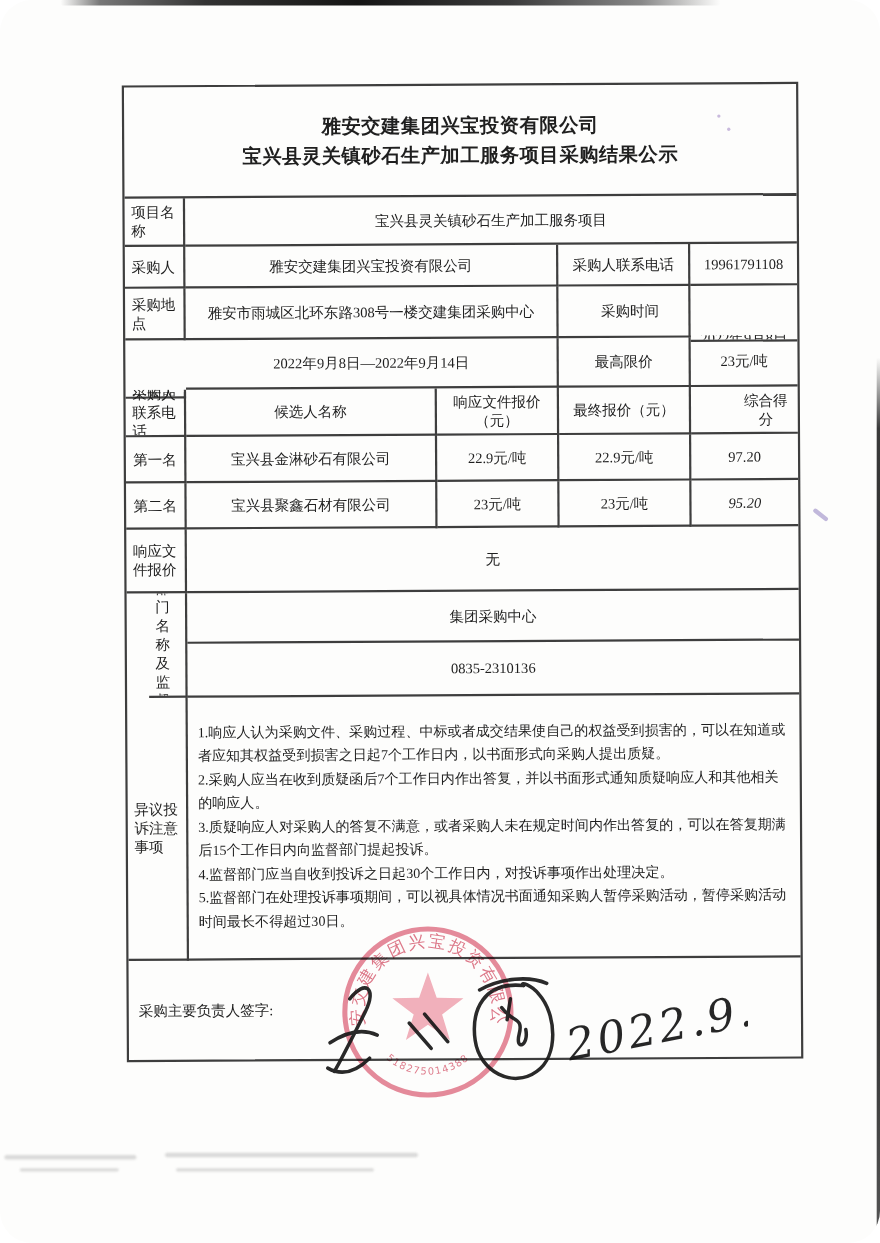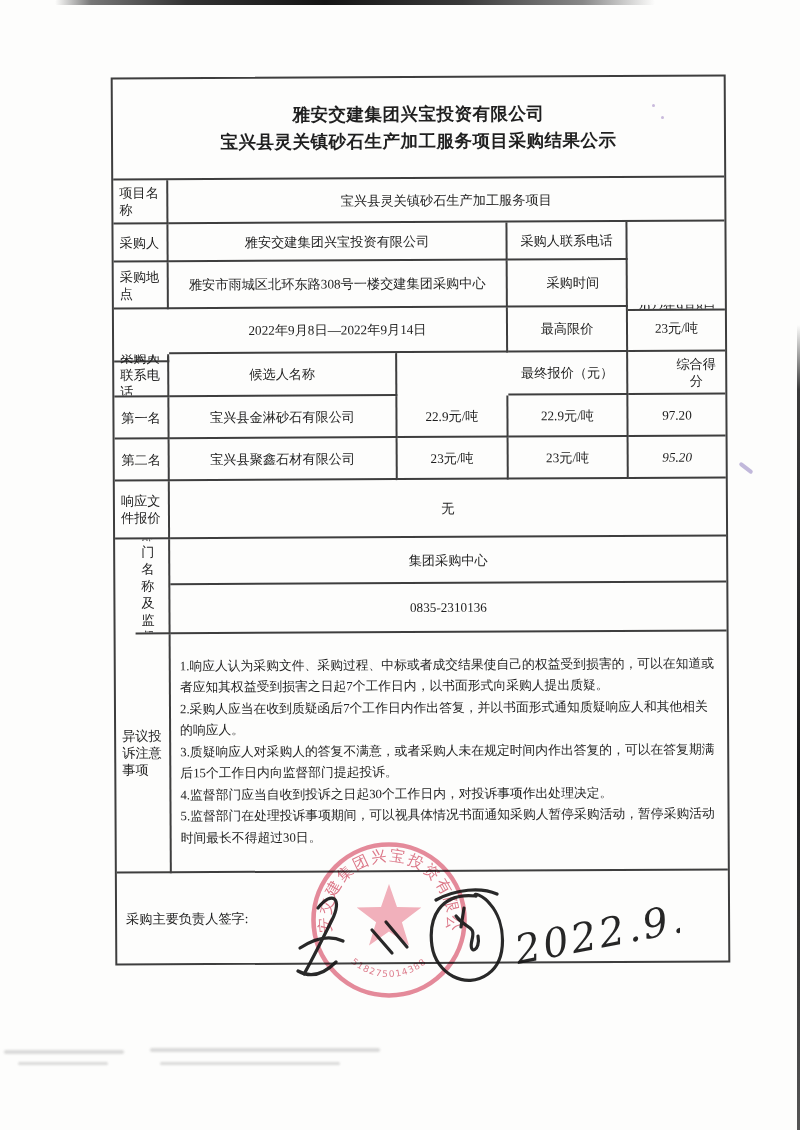--- a/index.html
+++ b/index.html
@@ -1,18 +1,18 @@
 <!DOCTYPE html>
 <html><head>
 <meta charset="utf-8">
 <style>
   :root{ --ln:#3e3e3e; --ink:#1f1f1f; --seal:#d9566c; }
   html,body{margin:0;padding:0;background:#ffffff;}
   .page{position:relative;width:800px;height:1130px;background:#fdfdfc;overflow:hidden;
-        font-family:"Liberation Serif","DejaVu Serif",serif;color:var(--ink);}
+        font-family:"Liberation Serif","DejaVu Serif",serif;color:var(--ink);border-radius:29px;}
   
   .scan-top{position:absolute;top:0;left:55px;width:600px;height:5px;border-radius:2px;
     background:linear-gradient(90deg,rgba(0,0,0,0) 0%,#777 6%,#333 22%,#151515 45%,#3a3a3a 68%,#888 88%,rgba(0,0,0,0) 100%);}
   .scan-right{position:absolute;top:325px;right:0;width:3px;height:805px;
     background:linear-gradient(180deg,rgba(50,50,50,0) 0%,#3a3a3a 8%,#1e1e1e 55%,#555 100%);}
   .smudge{position:absolute;background:rgba(130,130,130,.28);filter:blur(1px);border-radius:2px;}
   .mark-purple{position:absolute;left:738px;top:466px;width:16px;height:4px;background:#8f7fc0;
     opacity:.55;transform:rotate(38deg);border-radius:2px;}
   .dot{position:absolute;width:3px;height:3px;border-radius:50%;background:rgba(150,120,190,.5);}
   
@@ -54,33 +54,35 @@
       <div>雅安交建集团兴宝投资有限公司</div>
       <div>宝兴县灵关镇砂石生产加工服务项目采购结果公示</div>
     </div>
 
     <div class="cell lbl" style="grid-column:1;grid-row:2;">项目名称</div>
     <div class="cell noR" style="grid-column:2/-1;grid-row:2;">宝兴县灵关镇砂石生产加工服务项目</div>
 
     <div class="cell lbl" style="grid-column:1;grid-row:3;">采购人</div>
     <div class="cell" style="grid-column:2/4;grid-row:3;">雅安交建集团兴宝投资有限公司</div>
     <div class="cell" style="grid-column:4;grid-row:3;text-align:right;">采购人联系电话</div>
+    <div class="cell noR" style="grid-column:5;grid-row:3;">19961791108</div>
 
     <div class="cell lbl" style="grid-column:1;grid-row:4;">采购地点</div>
     <div class="cell" style="grid-column:2/4;grid-row:4;">雅安市雨城区北环东路308号一楼交建集团采购中心</div>
     <div class="cell" style="grid-column:4;grid-row:4;padding-left:18px;">采购时间</div>
     <div class="cell noR" style="grid-column:5;grid-row:4;margin-top:45px;">2022年9月8日</div>
 
     <div class="cell lbl" style="grid-column:1;grid-row:5;margin-top:47px;">公示期</div>
     <div class="cell" style="grid-column:2/4;grid-row:5;">2022年9月8日—2022年9月14日</div>
     <div class="cell" style="grid-column:4;grid-row:5;">最高限价</div>
     <div class="cell noR" style="grid-column:5;grid-row:5;">23元/吨</div>
 
     <div class="cell lbl" style="grid-column:1;grid-row:6;">采购人联系电话</div>
     <div class="cell" style="grid-column:2;grid-row:6;">候选人名称</div>
+    <div class="cell" style="grid-column:3;grid-row:6;">响应文件报价（元）</div>
     <div class="cell" style="grid-column:4;grid-row:6;">最终报价（元）</div>
     <div class="cell noR" style="grid-column:5;grid-row:6;padding-left:45px;">综合得分</div>
 
     <div class="cell" style="grid-column:1;grid-row:7;">第一名</div>
     <div class="cell" style="grid-column:2;grid-row:7;">宝兴县金淋砂石有限公司</div>
     <div class="cell" style="grid-column:3;grid-row:7;">22.9元/吨</div>
     <div class="cell" style="grid-column:4;grid-row:7;">22.9元/吨</div>
     <div class="cell noR" style="grid-column:5;grid-row:7;">97.20</div>
 
     <div class="cell" style="grid-column:1;grid-row:8;">第二名</div>

